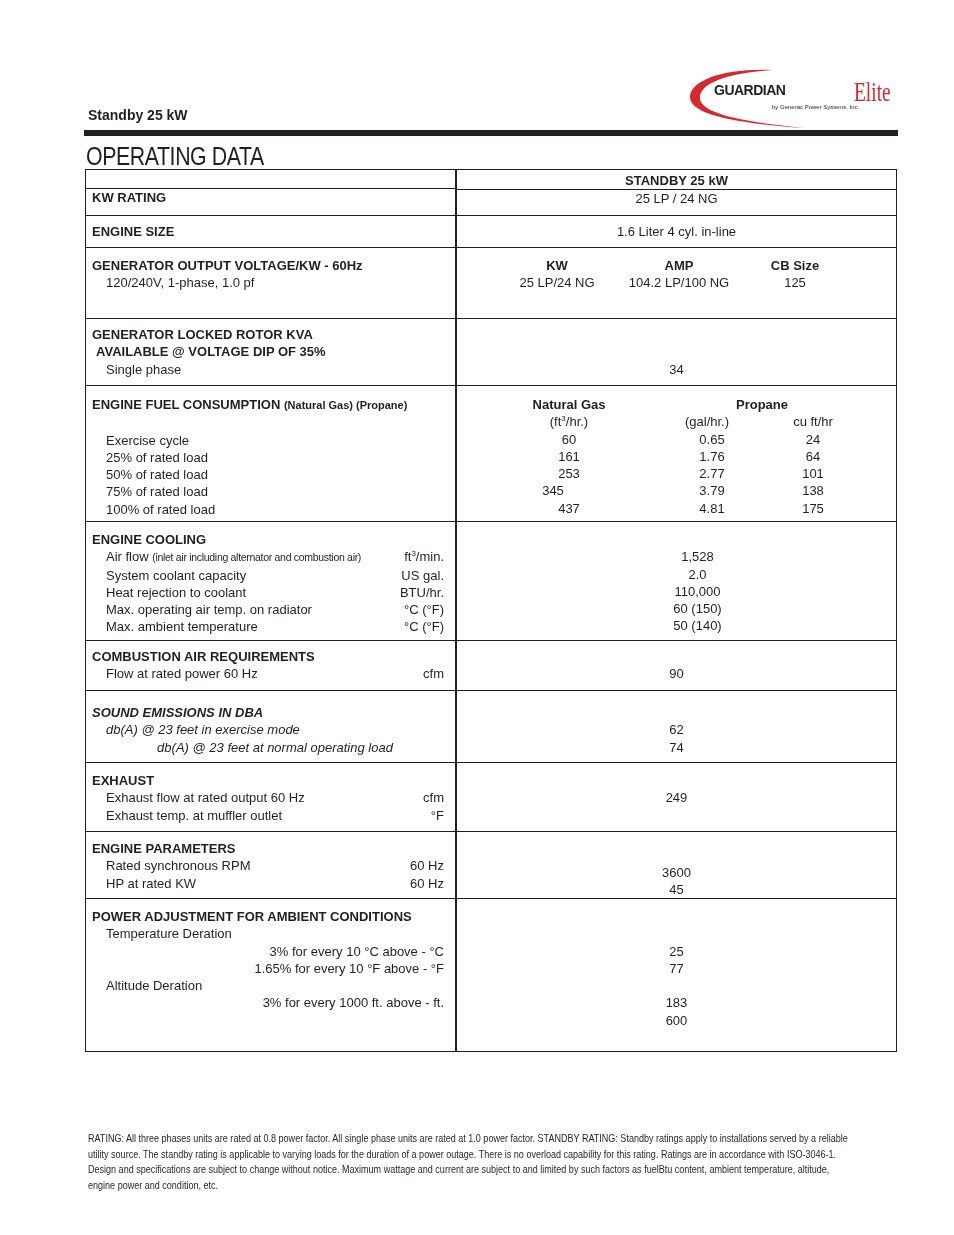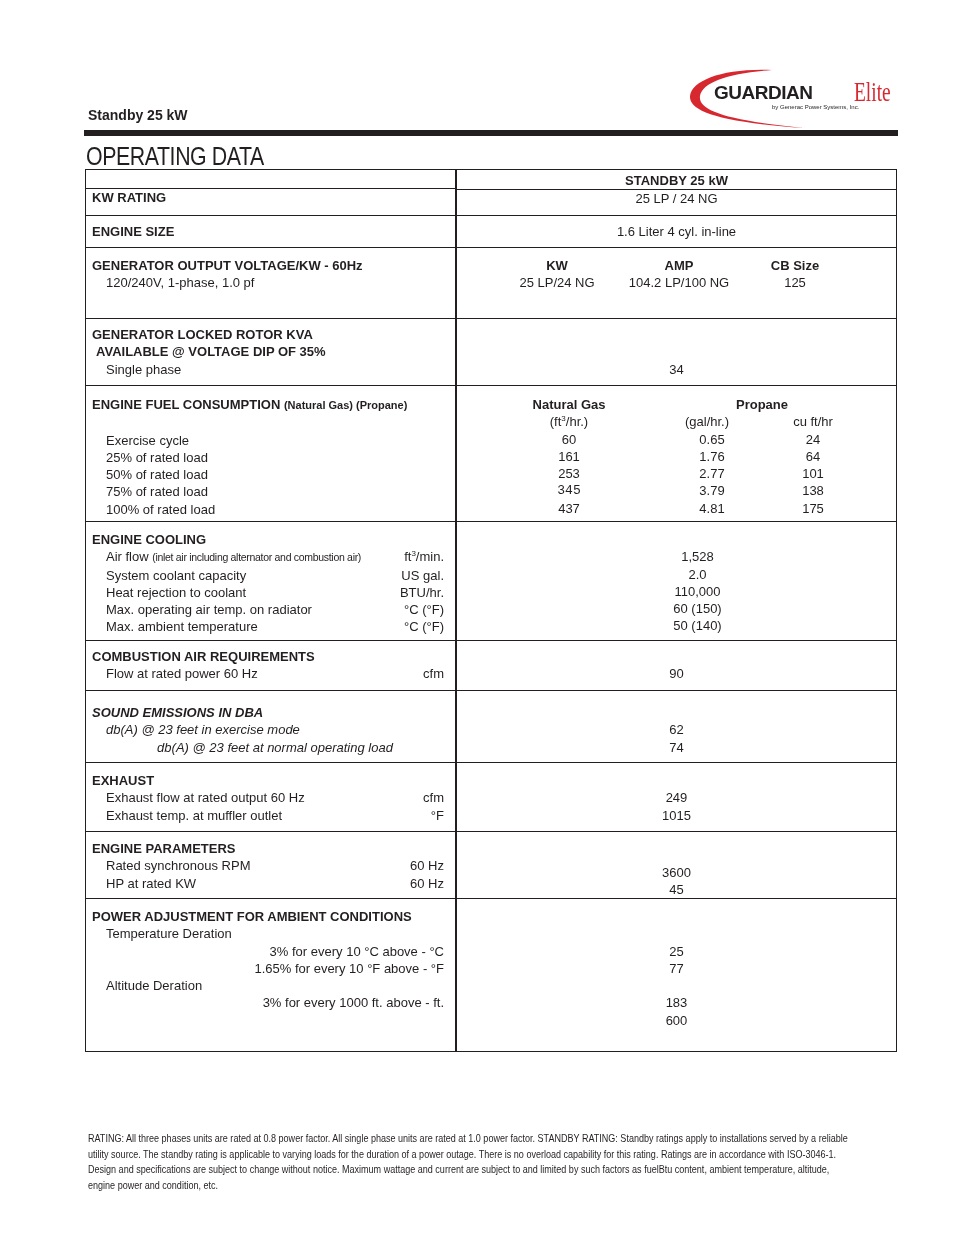--- a/index.html
+++ b/index.html
@@ -5,21 +5,21 @@
   html, body { margin: 0; padding: 0; background: #ffffff; }
   body {
     width: 954px; height: 1235px; position: relative; overflow: hidden;
     font-family: "Liberation Sans", sans-serif; color: #231f20;
   }
   .logo {
     position: absolute; left: 684px; top: 64px; width: 230px; height: 70px;
   }
   .logo svg { position: absolute; left: 0; top: 0; }
   .logo .guardian {
-    position: absolute; left: 30px; top: 18px; font-weight: bold; font-size: 19px;
+    position: absolute; left: 30px; top: 18px; font-weight: bold; font-size: 14px;
     letter-spacing: -0.5px; color: #231f20; font-family: "Liberation Sans", sans-serif;
   }
   .logo .elite {
     position: absolute; left: 170px; top: 13px; font-size: 27px; color: #d7282f;
     font-family: "Liberation Serif", serif; transform: scaleX(0.72); transform-origin: left top;
   }
   .logo .by {
     position: absolute; left: 88px; top: 40px; font-size: 6px; color: #231f20;
     font-family: "Liberation Sans", sans-serif;
   }
@@ -150,21 +150,21 @@
           <span style="left:112px;">161</span>
           <span style="left:255px;">1.76</span>
           <span style="left:356px;">64</span>
         </div>
       <div class="cols3">
           <span style="left:112px;">253</span>
           <span style="left:255px;">2.77</span>
           <span style="left:356px;">101</span>
         </div>
       <div class="cols3">
-          <span style="left:112px;font-family:Liberation Mono, monospace;">345</span>
+          <span style="left:96px;">345</span>
           <span style="left:255px;">3.79</span>
           <span style="left:356px;">138</span>
         </div>
       <div class="cols3">
           <span style="left:112px;">437</span>
           <span style="left:255px;">4.81</span>
           <span style="left:356px;">175</span>
         </div>
     </div>
   </div>
@@ -232,21 +232,20 @@
           <span>Exhaust flow at rated output 60 Hz</span>
           <span class="unit">cfm</span>
         </div>
       <div class="sub">
           <span>Exhaust temp. at muffler outlet</span>
           <span class="unit">°F</span>
         </div>
     </div>
     <div class="cell-right" style="top:26.3px;">
       <div>249</div>
-      <div>1015</div>
     </div>
   </div>
 
   <div class="row" style="top:662px;height:67px;">
     <div class="cell-left" style="top:8px;">
       <div class="h">ENGINE PARAMETERS</div>
       <div class="sub">
           <span>Rated synchronous RPM</span>
           <span class="unit">60 Hz</span>
         </div>

